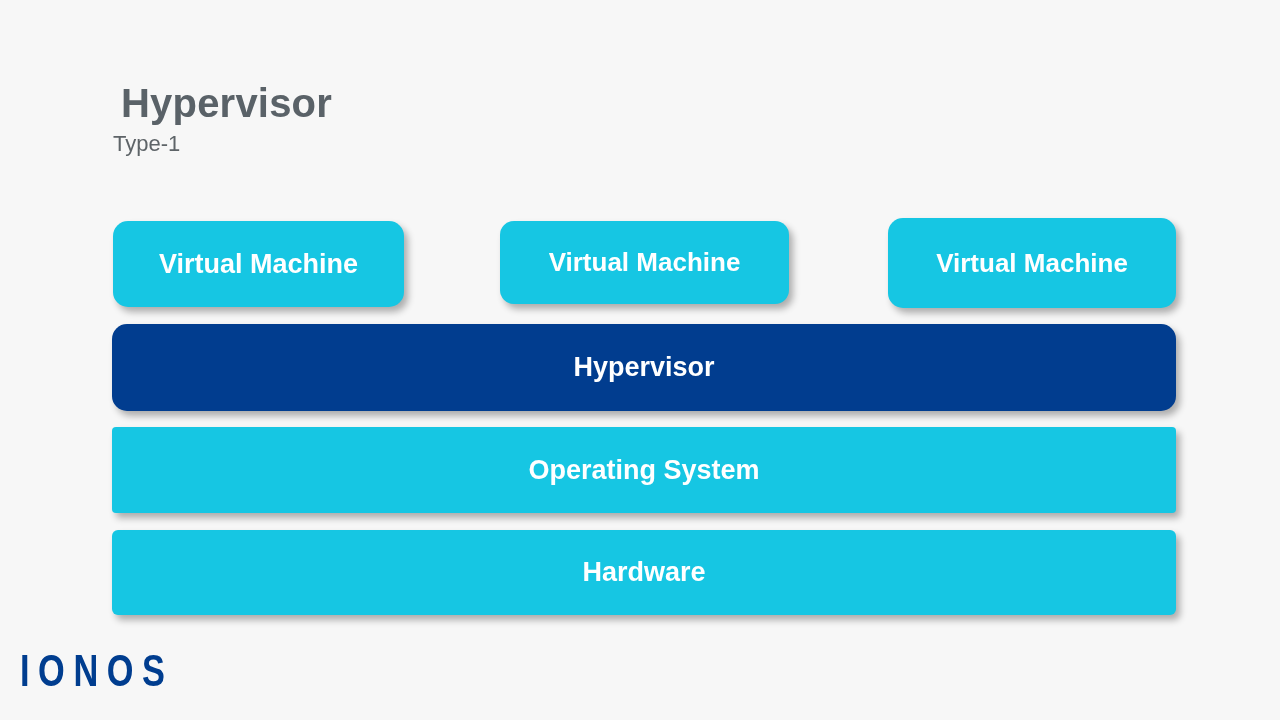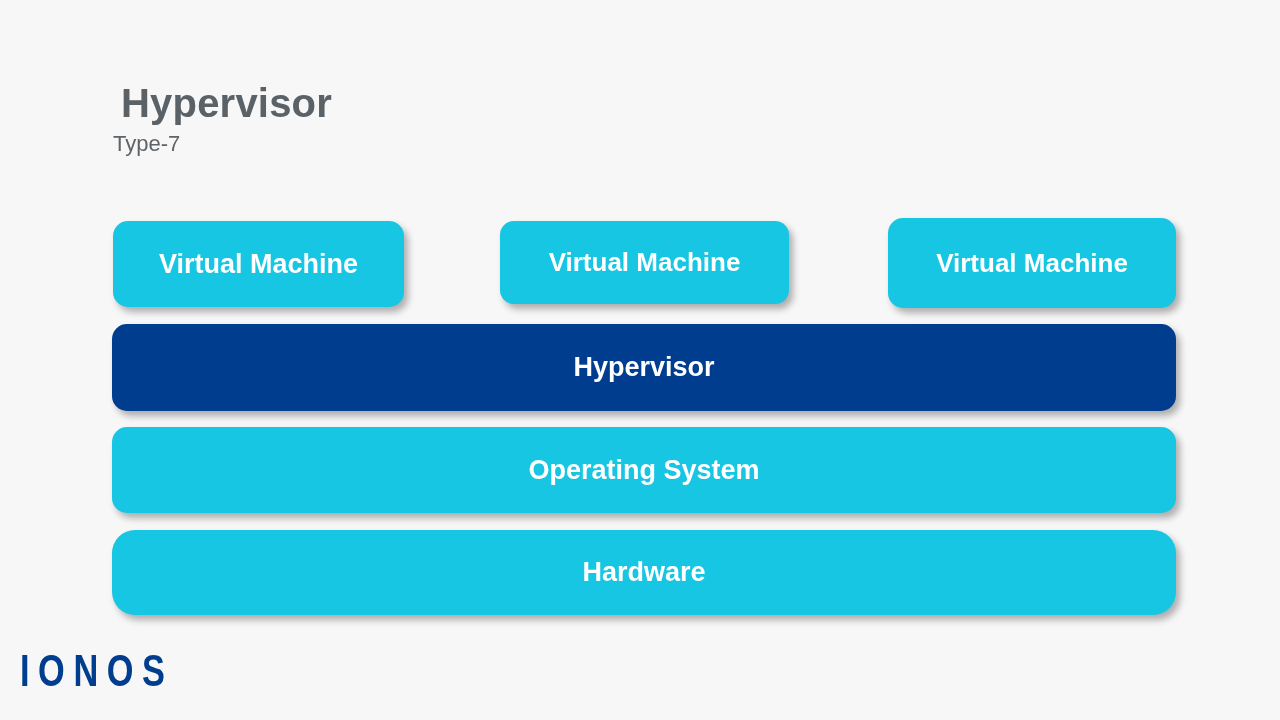--- a/index.html
+++ b/index.html
@@ -102,30 +102,30 @@
     font-size: 27px;
     border-radius: 15px;
   }
 
   .bar-os {
     left: 112px;
     top: 427px;
     width: 1064px;
     height: 86px;
     font-size: 27px;
-    border-radius: 15px;
+    border-radius: 4px;
   }
 
   .bar-hardware {
     left: 112px;
     top: 530px;
     width: 1064px;
     height: 85px;
     font-size: 27px;
-    border-radius: 23px;
+    border-radius: 6px;
   }
 
   
   .logo {
     position: absolute;
     left: 20px;
     top: 645px;
     color: #003d8f;
     font-family: "Liberation Sans Narrow", "Liberation Sans", "DejaVu Sans", sans-serif;
     font-size: 44px;
@@ -137,21 +137,21 @@
     white-space: nowrap;
   }
 </style>
 </head>
 <body>
 
 <div class="slide">
 
   <div class="heading-block">
     <div class="slide-title">Hypervisor</div>
-    <div class="slide-subtitle">Type-7</div>
+    <div class="slide-subtitle">Type-1</div>
   </div>
 
   <div class="box cyan vm-1">Virtual Machine</div>
 
   <div class="box cyan vm-2">Virtual Machine</div>
 
   <div class="box cyan vm-3">Virtual Machine</div>
 
   <div class="box navy bar-hypervisor">Hypervisor</div>
 

